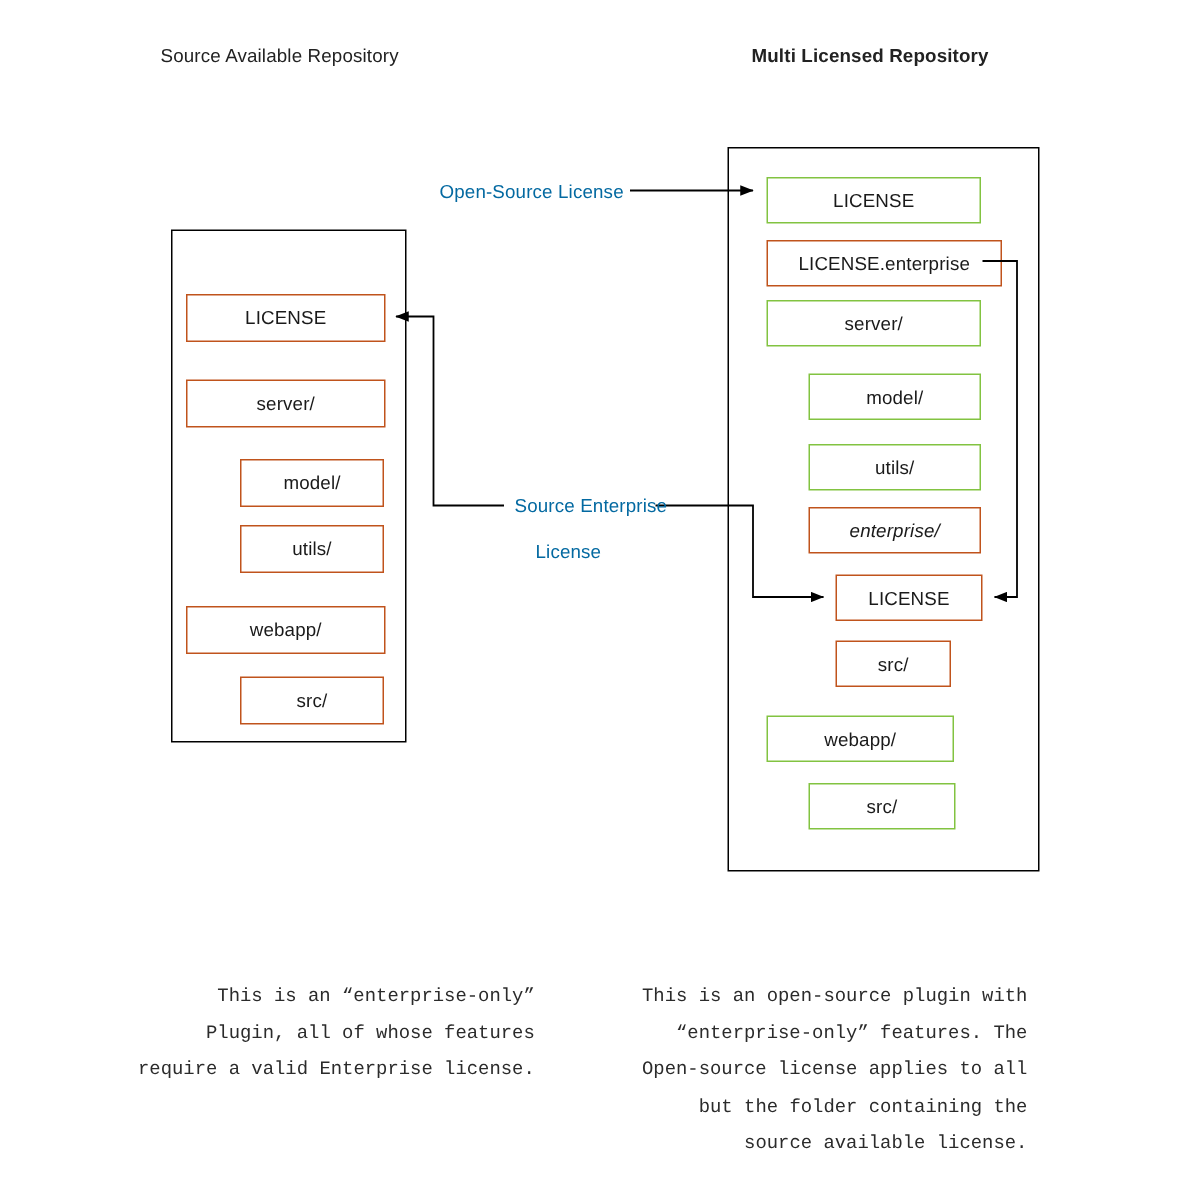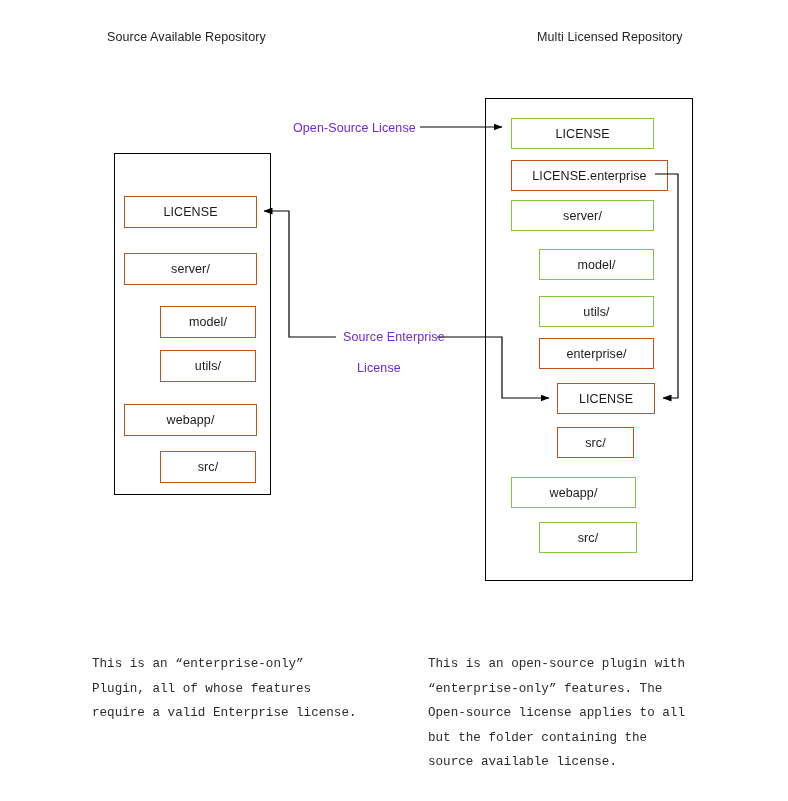--- a/index.html
+++ b/index.html
@@ -14,31 +14,32 @@
     position: relative;
     overflow: hidden;
     font-family: "Liberation Sans", sans-serif;
     color: #1a1a1a;
   }
   #canvas {
     position: absolute;
     left: 0; top: 0;
     width: 788px;
     height: 801px;
+    text-align: right;
   }
   
   .repo-title {
     position: absolute;
     font-size: 12.5px;
     color: #222222;
     white-space: nowrap;
     letter-spacing: 0.1px;
   }
   #title-left  { left: 107px; top: 30px; }
-  #title-right { left: 537px; top: 30px; }
+  #title-right { left: 501px; top: 30px; font-weight: bold; }
 
   
   .repo-box {
     position: absolute;
     border: 1.3px solid #000000;
     background: #ffffff;
     box-sizing: border-box;
   }
   #repo-left  { left: 114px; top: 153px; width: 157px; height: 342px; }
   #repo-right { left: 485px; top: 98px;  width: 208px; height: 483px; }
@@ -65,21 +66,21 @@
     position: absolute;
     left: 0; top: 0;
     width: 788px; height: 801px;
     pointer-events: none;
   }
 
   
   .annot {
     position: absolute;
     font-size: 12.5px;
-    color: #6d28d9;
+    color: #0369a1;
     white-space: nowrap;
     letter-spacing: 0.1px;
   }
   #annot-open   { left: 293px; top: 121px; }
   #annot-sa-1   { left: 343px; top: 330px; }
   #annot-sa-2   { left: 357px; top: 361px; }
 
   
   .caption {
     position: absolute;
@@ -109,21 +110,21 @@
   <div class="entry orange" style="left: 124px; top: 404px; width: 133px; height: 32px; border-color: rgb(192, 83, 28);">webapp/</div>
   <div class="entry orange" style="left: 160px; top: 451px; width: 96px; height: 32px; border-color: rgb(192, 83, 28);">src/</div>
 
   <div class="repo-box" id="repo-right"></div>
 
   <div class="entry green" style="left: 511px; top: 118px; width: 143px; height: 31px; border-color: rgb(130, 195, 65);">LICENSE</div>
   <div class="entry orange" style="left: 511px; top: 160px; width: 157px; height: 31px; border-color: rgb(192, 83, 28);">LICENSE.enterprise</div>
   <div class="entry green" style="left: 511px; top: 200px; width: 143px; height: 31px; border-color: rgb(130, 195, 65);">server/</div>
   <div class="entry green" style="left: 539px; top: 249px; width: 115px; height: 31px; border-color: rgb(130, 195, 65);">model/</div>
   <div class="entry green" style="left: 539px; top: 296px; width: 115px; height: 31px; border-color: rgb(130, 195, 65);">utils/</div>
-  <div class="entry orange" style="left: 539px; top: 338px; width: 115px; height: 31px; border-color: rgb(192, 83, 28);">enterprise/</div>
+  <div class="entry orange" style="left: 539px; top: 338px; width: 115px; height: 31px; border-color: rgb(192, 83, 28); font-style: italic;">enterprise/</div>
   <div class="entry orange" style="left: 557px; top: 383px; width: 98px; height: 31px; border-color: rgb(192, 83, 28);">LICENSE</div>
   <div class="entry orange" style="left: 557px; top: 427px; width: 77px; height: 31px; border-color: rgb(192, 83, 28);">src/</div>
   <div class="entry green" style="left: 511px; top: 477px; width: 125px; height: 31px; border-color: rgb(130, 195, 65);">webapp/</div>
   <div class="entry green" style="left: 539px; top: 522px; width: 98px; height: 31px; border-color: rgb(130, 195, 65);">src/</div>
 
   <svg id="wires" viewBox="0 0 788 801" xmlns="http://www.w3.org/2000/svg">
     <defs>
       <marker id="arrowhead" markerWidth="9" markerHeight="7" refX="8.5" refY="3.5" orient="auto" markerUnits="userSpaceOnUse">
         <polygon points="0 0, 9 3.5, 0 7" fill="#000000"></polygon>
       </marker>

